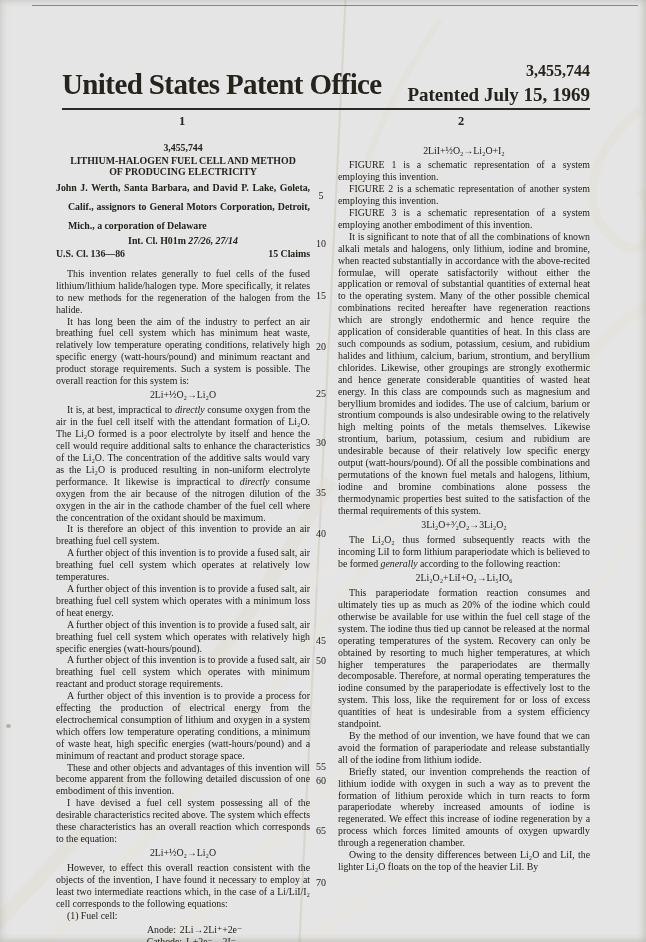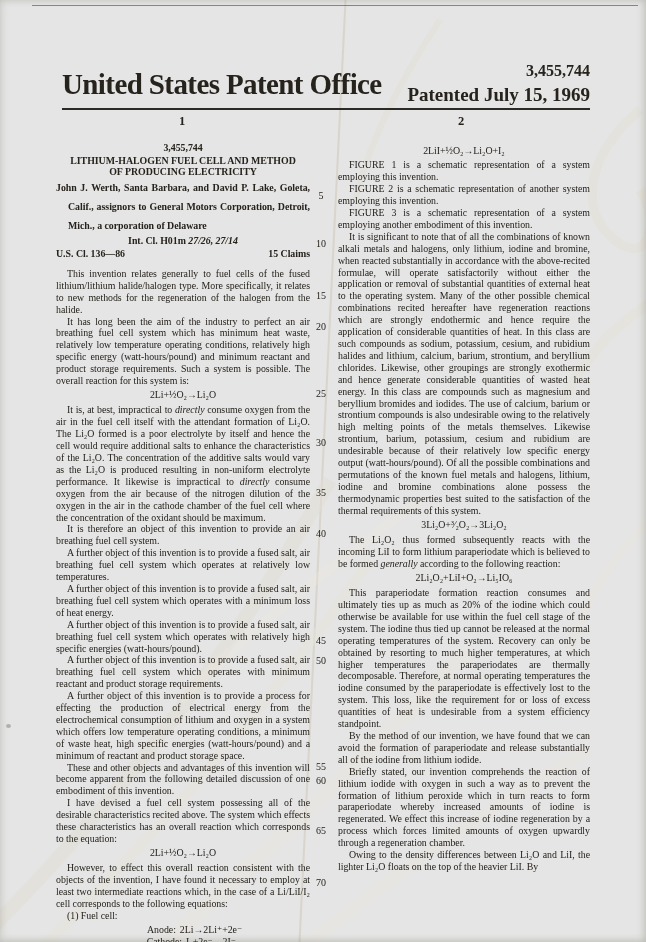--- a/index.html
+++ b/index.html
@@ -70,21 +70,21 @@
   <div class="hdr-title">United States Patent Office</div>
   <div class="hdr-patnum">3,455,744</div>
   <div class="hdr-patented">Patented July 15, 1969</div>
   <div class="hdr-rule"></div>
   <div class="col-label l">1</div>
   <div class="col-label r">2</div>
 
   <div class="lnum" style="top:190px">5</div>
   <div class="lnum" style="top:238px">10</div>
   <div class="lnum" style="top:290px">15</div>
-  <div class="lnum" style="top:321px">20</div>
+  <div class="lnum" style="top:341px">20</div>
   <div class="lnum" style="top:388px">25</div>
   <div class="lnum" style="top:437px">30</div>
   <div class="lnum" style="top:487px">35</div>
   <div class="lnum" style="top:528px">40</div>
   <div class="lnum" style="top:635px">45</div>
   <div class="lnum" style="top:655px">50</div>
   <div class="lnum" style="top:761px">55</div>
   <div class="lnum" style="top:775px">60</div>
   <div class="lnum" style="top:825px">65</div>
   <div class="lnum" style="top:877px">70</div>

